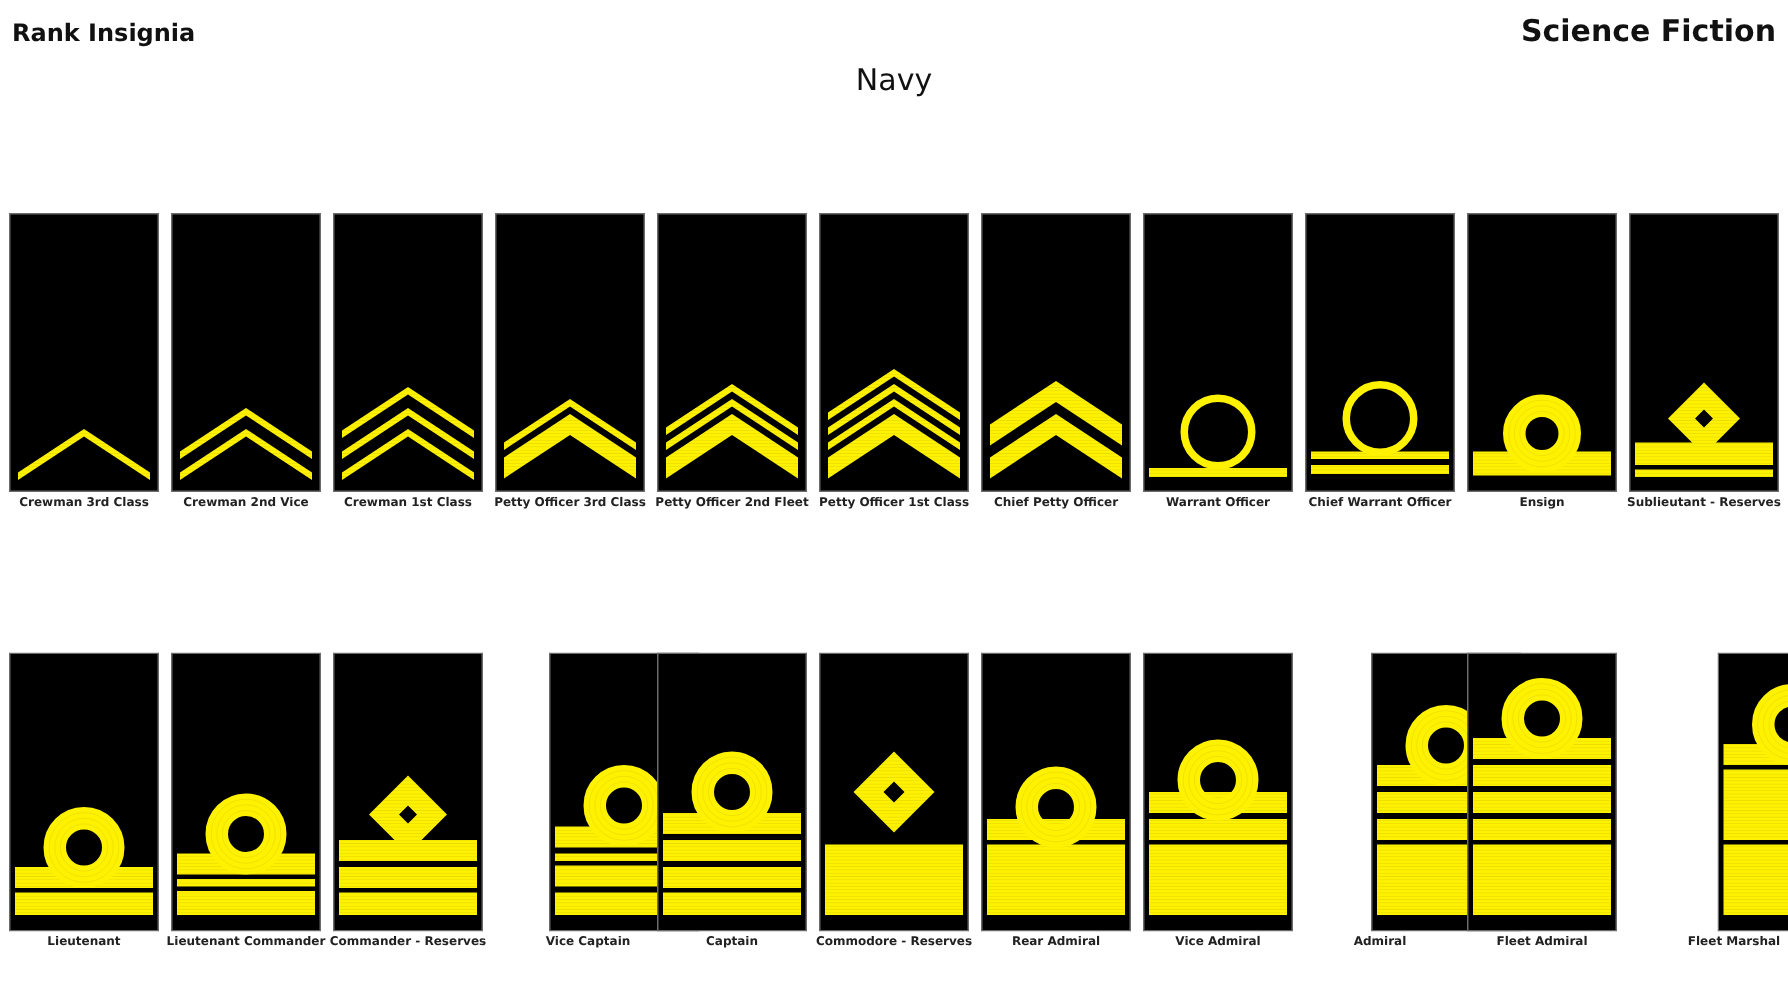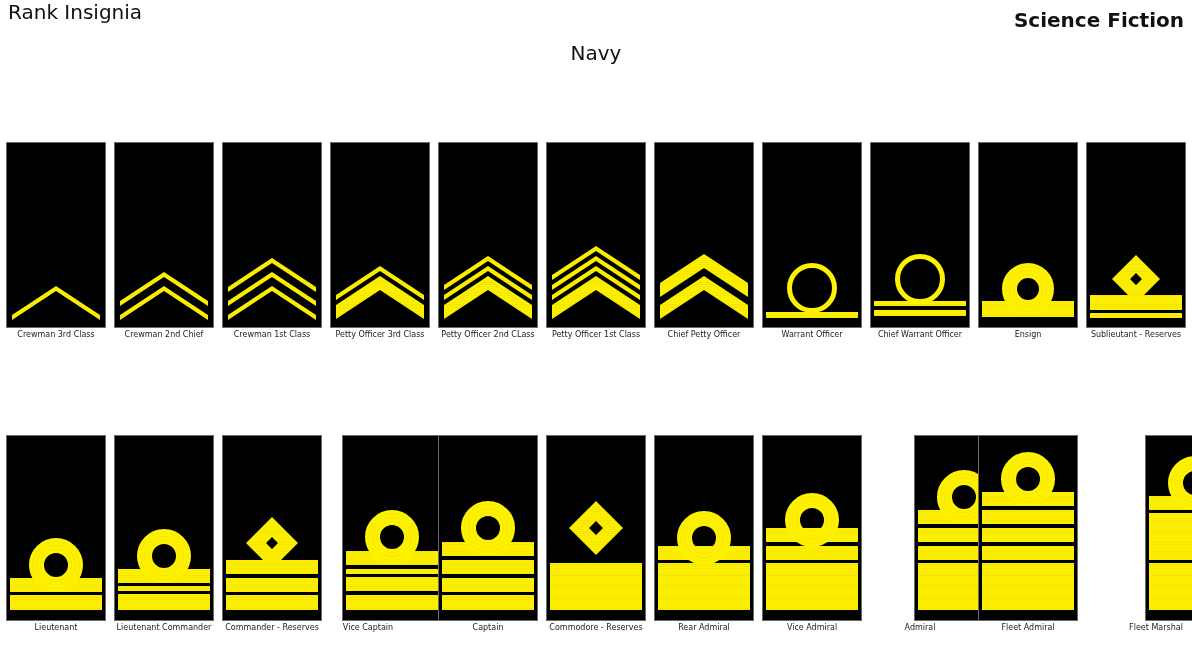--- a/index.html
+++ b/index.html
@@ -1,22 +1,22 @@
 <!DOCTYPE html>
 <html><head>
 <meta charset="utf-8">
 <style>
   html, body { margin: 0; padding: 0; background: #ffffff; }
   body { width: 1192px; height: 670px; position: relative; overflow: hidden;
          font-family: "DejaVu Sans", "Liberation Sans", sans-serif; color: #111; }
-  .title-left { position: absolute; left: 8px; top: 0; font-size: 20px; font-weight: normal; }
+  .title-left { position: absolute; left: 8px; top: 12px; font-size: 16px; font-weight: bold; }
   .title-right { position: absolute; right: 8px; top: 8px; font-size: 20px; font-weight: bold; }
   .title-center { position: absolute; left: 0; right: 0; top: 41px; text-align: center; font-size: 20px; font-weight: normal; }
   .row { position: absolute; left: 6px; }
-  .card { position: absolute; width: 100px; }
+  .card { position: absolute; width: 100px; font-weight: bold; }
   .card svg { display: block; width: 100px; height: 186px; }
   .label { position: absolute; left: -10px; width: 120px; top: 188px; text-align: center;
            font-size: 8px; color: #222; white-space: nowrap; }
 </style>
 </head>
 <body>
 
 <div class="title-left">Rank Insignia</div>
 <div class="title-right">Science Fiction</div>
 <div class="title-center">Navy</div>
@@ -41,21 +41,21 @@
           <rect x="0.5" y="0.5" width="99" height="185" fill="#000000" stroke="#6b6b6b" stroke-width="1"></rect>
           <defs>
             <pattern id="thr0_1" width="4" height="2.2" patternUnits="userSpaceOnUse">
               <rect width="4" height="2.2" fill="#fff200"></rect>
               <rect y="1.8" width="4" height="0.4" fill="#e6d800"></rect>
             </pattern>
           </defs>
           <polygon points="6,159 50,130 94,159 94,164 50,135 6,164" fill="url(#thr0_1)"></polygon>
           <polygon points="6,173 50,144 94,173 94,178 50,149 6,178" fill="url(#thr0_1)"></polygon>
         </svg>
-        <div class="label">Crewman 2nd Chief</div>
+        <div class="label">Crewman 2nd Vice</div>
       </div>
       <div class="card" style="left: 216px; border-radius: 10px;">
         <svg viewBox="0 0 100 186">
           <rect x="0.5" y="0.5" width="99" height="185" fill="#000000" stroke="#6b6b6b" stroke-width="1"></rect>
           <defs>
             <pattern id="thr0_2" width="4" height="2.2" patternUnits="userSpaceOnUse">
               <rect width="4" height="2.2" fill="#fff200"></rect>
               <rect y="1.8" width="4" height="0.4" fill="#e6d800"></rect>
             </pattern>
           </defs>
@@ -85,21 +85,21 @@
           <defs>
             <pattern id="thr0_4" width="4" height="2.2" patternUnits="userSpaceOnUse">
               <rect width="4" height="2.2" fill="#fff200"></rect>
               <rect y="1.8" width="4" height="0.4" fill="#e6d800"></rect>
             </pattern>
           </defs>
           <polygon points="6,143 50,114 94,143 94,148 50,119 6,148" fill="url(#thr0_4)"></polygon>
           <polygon points="6,153 50,124 94,153 94,158 50,129 6,158" fill="url(#thr0_4)"></polygon>
           <polygon points="6,163 50,134 94,163 94,177 50,148 6,177" fill="url(#thr0_4)"></polygon>
         </svg>
-        <div class="label">Petty Officer 2nd CLass</div>
+        <div class="label">Petty Officer 2nd Fleet</div>
       </div>
       <div class="card" style="left: 540px;">
         <svg viewBox="0 0 100 186">
           <rect x="0.5" y="0.5" width="99" height="185" fill="#000000" stroke="#6b6b6b" stroke-width="1"></rect>
           <defs>
             <pattern id="thr0_5" width="4" height="2.2" patternUnits="userSpaceOnUse">
               <rect width="4" height="2.2" fill="#fff200"></rect>
               <rect y="1.8" width="4" height="0.4" fill="#e6d800"></rect>
             </pattern>
           </defs>
@@ -233,21 +233,21 @@
               <rect y="1.8" width="4" height="0.4" fill="#e6d800"></rect>
             </pattern>
           </defs>
           <rect x="4" y="125" width="92" height="14" fill="url(#thr1_2)"></rect>
           <rect x="4" y="143" width="92" height="14" fill="url(#thr1_2)"></rect>
           <rect x="4" y="160" width="92" height="15" fill="url(#thr1_2)"></rect>
           <path d="M50,82 L76,108 L50,134 L24,108 Z M50,102 L44,108 L50,114 L56,108 Z" fill="url(#thr1_2)" fill-rule="evenodd"></path>
         </svg>
         <div class="label">Commander - Reserves</div>
       </div>
-      <div class="card" style="left: 312px; padding-left: 24px;">
+      <div class="card" style="left: 336px; padding-left: 24px;">
         <svg viewBox="0 0 100 186">
           <rect x="0.5" y="0.5" width="99" height="185" fill="#000000" stroke="#6b6b6b" stroke-width="1"></rect>
           <defs>
             <pattern id="thr1_3" width="4" height="2.2" patternUnits="userSpaceOnUse">
               <rect width="4" height="2.2" fill="#fff200"></rect>
               <rect y="1.8" width="4" height="0.4" fill="#e6d800"></rect>
             </pattern>
           </defs>
           <rect x="4" y="116" width="92" height="14" fill="url(#thr1_3)"></rect>
           <rect x="4" y="134" width="92" height="5" fill="url(#thr1_3)"></rect>

